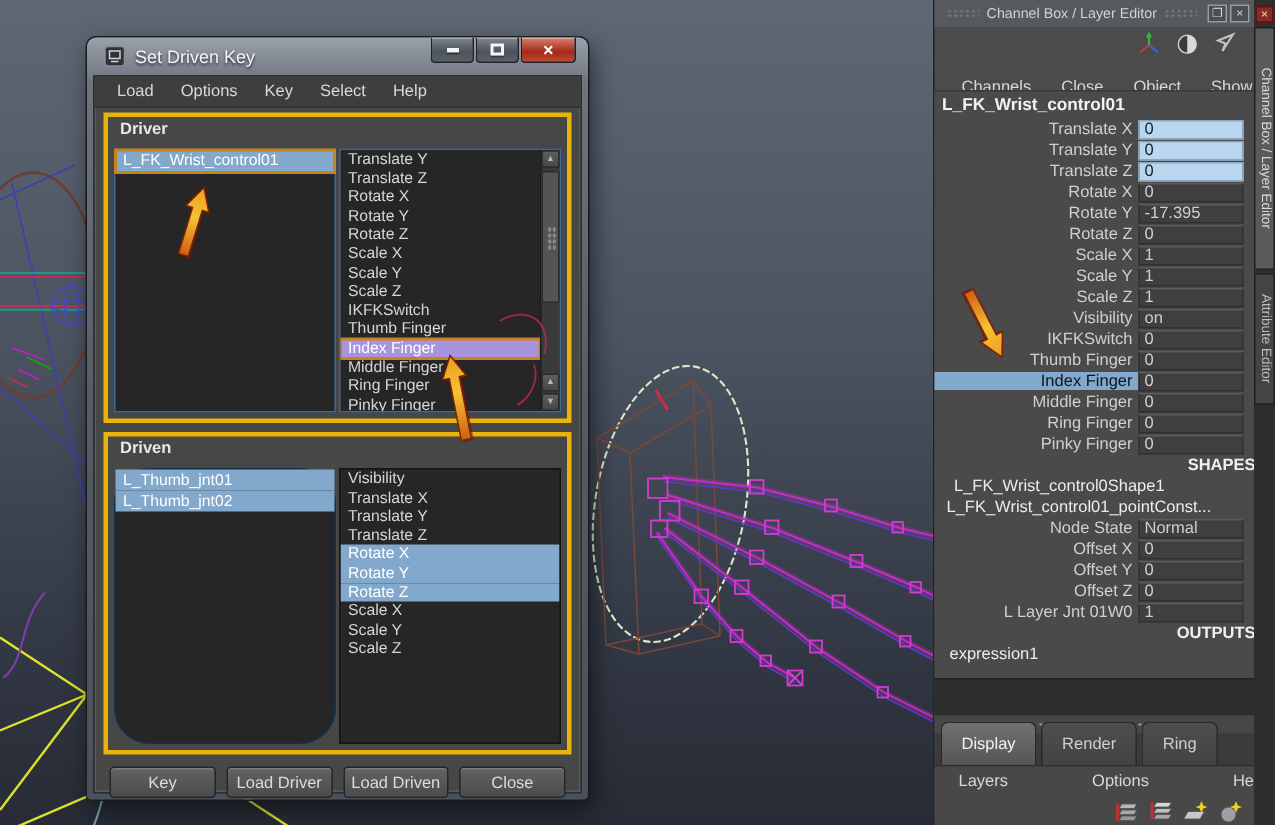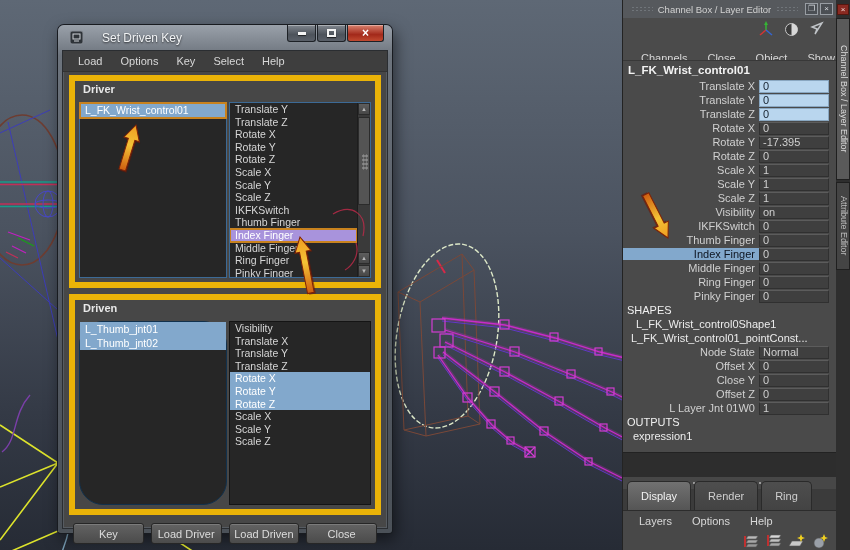--- a/index.html
+++ b/index.html
@@ -9,33 +9,33 @@
 
   
   .viewport { position:absolute; inset:0; background:linear-gradient(180deg,#5e6875 0%,#4b5360 42%,#343a46 75%,#262b35 100%); }
   .wire-svg { position:absolute; inset:0; }
 
   
   .sdk { position:absolute; left:58px; top:25px; width:334px; height:508px;
          border-radius:6px 6px 3px 3px; padding:4px; padding-top:0;
          background:linear-gradient(180deg,#9aa1aa 0%,#6d747d 6%,#555b64 50%,#4b5158 100%);
          box-shadow:0 0 0 1px #181b20, 3px 6px 16px rgba(0,0,0,.55); }
-  .sdk-titlebar { height:25px; display:flex; align-items:center; padding-left:7px; gap:18px; position:relative; }
+  .sdk-titlebar { height:25px; display:flex; align-items:center; padding-left:7px; gap:6px; position:relative; }
   .sdk-title { color:#f2f4f6; font-size:12px; text-shadow:0 1px 2px rgba(0,0,0,.7); }
   .winbtns { position:absolute; top:0; right:4px; display:flex; }
   .winbtn { width:29px; height:17px; border:1px solid #1d2126; border-top:none; border-radius:0 0 3px 3px;
             background:linear-gradient(#80868e,#4d535b 60%,#5a6069); display:flex; align-items:center; justify-content:center;
             color:#fff; margin-left:1px; box-shadow:inset 0 1px 0 rgba(255,255,255,.35); }
   .winbtn.close { width:37px; background:linear-gradient(#d9826f,#a3291a 60%,#c14a30); font-weight:bold; font-size:12px; }
   .glyph-min { width:8px; height:3px; background:#f4f4f4; box-shadow:0 1px 1px rgba(0,0,0,.6); }
   .glyph-max { width:9px; height:8px; border:2px solid #f4f4f4; box-shadow:0 1px 1px rgba(0,0,0,.6); }
   .sdk-client { height:479px; background:#474747; border:1px solid #2a2d31; box-shadow:inset 0 0 0 1px #565b61; }
   .sdk-menubar { height:21px; background:#3e3e3e; border-bottom:1px solid #323232; display:flex; align-items:center; padding-left:6px; }
   .m-item { padding:2px 9px; color:#d8d8d8; font-size:11px; }
-  .group { margin:3px 6px 0 6px; border:6px solid #eab308; }
+  .group { margin:3px 6px 0 6px; border:3px solid #eab308; }
   .group-label { height:17px; padding:2px 0 0 8px; color:#e8e8e8; font-weight:bold; font-size:11px; }
   .panel-lists { margin:4px; display:flex; gap:2px; }
   .olist { width:148px; background:#262626; border:1px solid #3c6a96; position:relative; }
   .olist.dk { border-color:#11314d;border-radius:24px; }
   .alist-wrap { flex:1; position:relative; border:1px solid #3c6a96; background:#262626; }
   .alist-wrap.dk { border-color:#141414; }
   .alist { position:absolute; inset:0; overflow:hidden; }
   .alist.pad-sb { right:13px; }
   .li { height:12.6px; line-height:12.6px; padding-left:5px; color:#d6d6d6; font-size:10.5px; white-space:nowrap; }
   .oli { height:15px; line-height:15px; padding-left:5px; color:#d6d6d6; font-size:10.5px; white-space:nowrap; }
@@ -64,32 +64,32 @@
   .cb-menu { height:20px; display:flex; align-items:center; padding-left:8px; font-size:11px; color:#dcdcdc; }
   .cb-menu .m-item { padding:2px 10px;margin-top:16px; }
   .cbox { position:absolute; left:0; top:60px; width:214px; height:392px; background:#4a4a4a; border-top:1px solid #383838; }
   .cb-header { font-weight:bold; font-size:11.5px; color:#f2f2f2; padding:3px 0 2px 5px; height:18px; }
   .cb-row { height:14px; display:flex; align-items:center; font-size:11px; color:#d0d0d0; }
   .cb-label { width:136px; text-align:right; padding-right:4px; white-space:nowrap; }
   .cb-label.hl { background:#82a8cc; color:#0d1420; }
   .cb-field { width:70px; height:13px; background:#3f3f3f; border:1px solid #303030; border-top-color:#5c5c5c;
               color:#cfcfcf; font-size:11px; line-height:11px; padding-left:3px; white-space:nowrap; }
   .cb-field.blue { background:#b9d6ee; color:#16222e; border-color:#89a7c1; }
-  .cb-sect { font-weight:normal; color:#f0f0f0; font-size:11px; padding-left:4px; height:14px; line-height:14px; }
+  .cb-sect { font-weight:bold; color:#f0f0f0; font-size:11px; padding-left:4px; height:14px; line-height:14px;text-align:right; }
   .cb-node { font-weight:normal; color:#ececec; font-size:11px; padding-left:13px; height:14px; line-height:14px; white-space:nowrap; }
   .cb-darkstrip { position:absolute; left:0; top:452px; width:214px; height:25px; background:#2d2d2d; border-top:1px solid #222; }
   .splitter { position:absolute; left:0; top:477px; width:214px; height:12px; background:#474747; display:flex; align-items:center; justify-content:center; }
   .splitter-dots { width:90px; height:4px; background-image:radial-gradient(#9a9a9a 1px, transparent 1.2px); background-size:6px 4px; }
   .ltabs { position:absolute; left:0; top:489px; width:214px; height:22px; background:#3b3b3b; border-bottom:1px solid #2c2c2c;
            display:flex; align-items:flex-end; padding-left:4px; }
   .ltab { height:20px; padding:14px 13px; background:linear-gradient(#4e4e4e,#434343); border:1px solid #2a2a2a; border-bottom:none;
           border-radius:5px 5px 0 0; font-size:11px; color:#cfcfcf; display:flex; align-items:center; margin-right:3px; }
   .ltab.active { background:linear-gradient(#717171,#555555); color:#f2f2f2; height:22px; }
   .lmenu { position:absolute; left:0; top:511px; width:214px; height:20px; display:flex; align-items:center; padding-left:6px;
-           font-size:11px; color:#dcdcdc; background:#484848; }
+           font-size:11px; color:#dcdcdc; background:#484848;gap:36px; }
   .lmenu .m-item { padding:2px 10px; }
   .licons { position:absolute; left:0; top:531px; width:214px; height:19px; background:#484848; display:flex;
             justify-content:flex-end; align-items:center; gap:5px; padding-right:8px; }
 
   
   .vstrip { position:absolute; left:836px; top:0; width:14px; height:550px; background:#2e2e2e; }
   .vclose { position:absolute; left:1px; top:4px; width:12px; height:11px; background:#8a2a22; border:1px solid #55170f;
             color:#f0d8d4; font-size:8px; line-height:9px; text-align:center; }
   .vtab { position:absolute; left:0; width:14px; writing-mode:vertical-rl; font-size:9px; text-align:center;
           border:1px solid #1f1f1f; white-space:nowrap; overflow:hidden; }
@@ -395,21 +395,21 @@
       <div class="cb-node" style="padding-left:8px;">L_FK_Wrist_control01_pointConst...</div>
       <div class="cb-row">
           <div class="cb-label">Node State</div>
           <div class="cb-field">Normal</div>
         </div>
       <div class="cb-row">
           <div class="cb-label">Offset X</div>
           <div class="cb-field">0</div>
         </div>
       <div class="cb-row">
-          <div class="cb-label">Close Y</div>
+          <div class="cb-label">Offset Y</div>
           <div class="cb-field">0</div>
         </div>
       <div class="cb-row">
           <div class="cb-label">Offset Z</div>
           <div class="cb-field">0</div>
         </div>
       <div class="cb-row">
           <div class="cb-label">L Layer Jnt 01W0</div>
           <div class="cb-field">1</div>
         </div>

